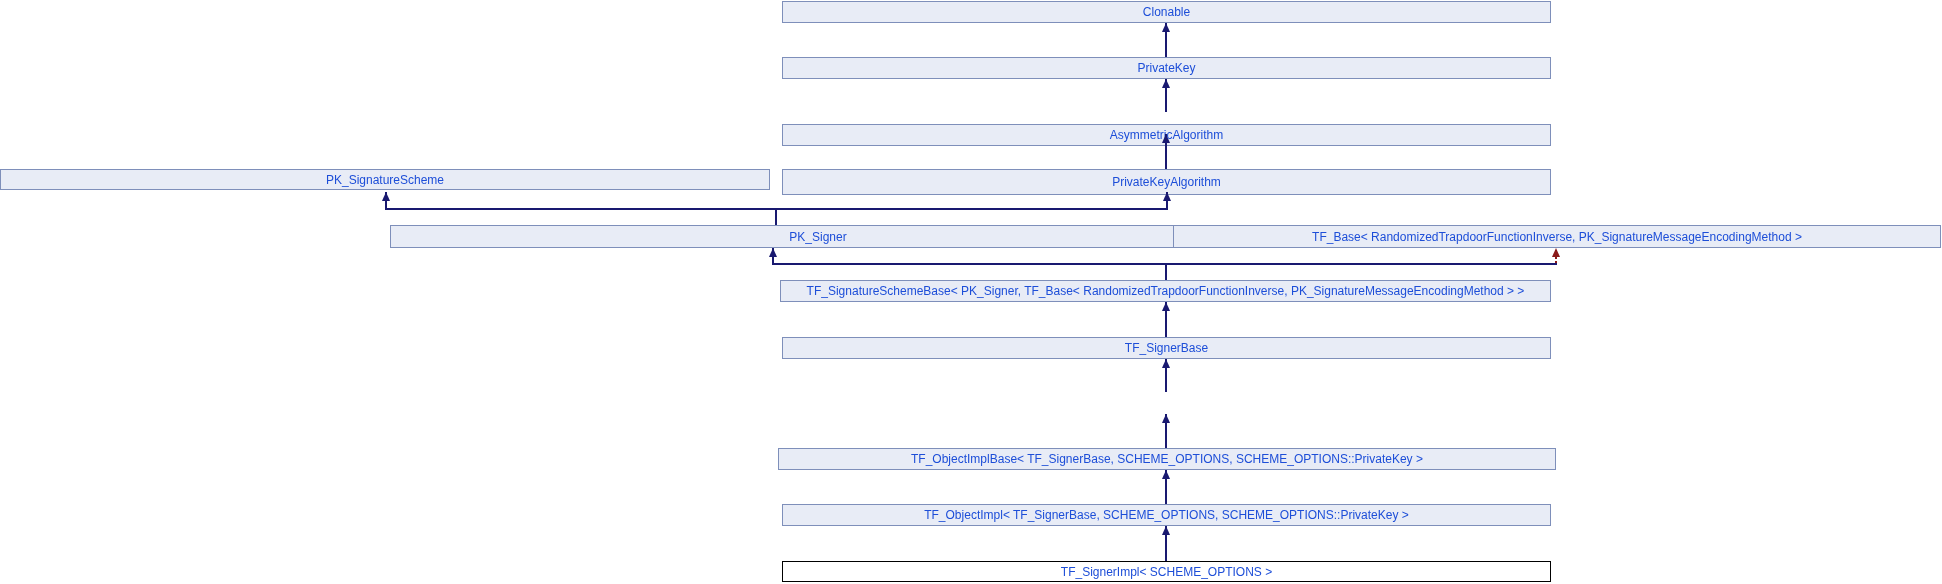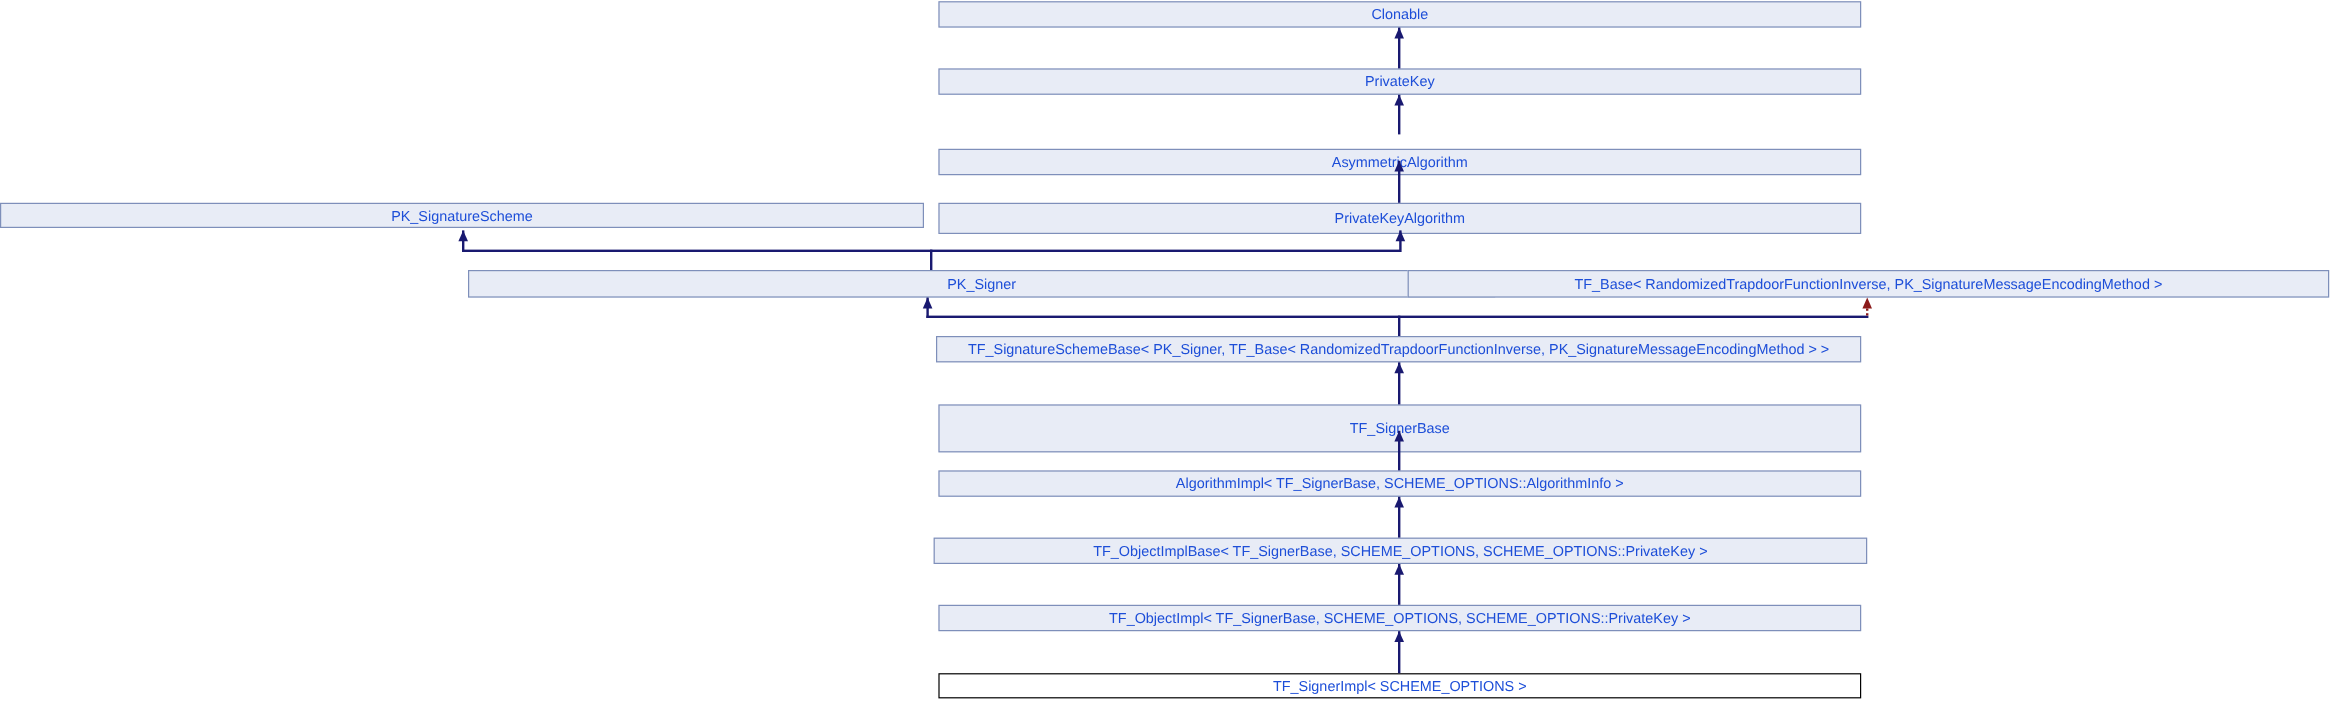--- a/index.html
+++ b/index.html
@@ -82,27 +82,24 @@
     <span>PK_Signer</span>
   </div>
   <div class="node" style="left:1173px;top:225px;width:768px;height:23px">
     <span>TF_Base&lt; RandomizedTrapdoorFunctionInverse, PK_SignatureMessageEncodingMethod &gt;</span>
   </div>
 
   <div class="node" style="left:780px;top:280px;width:771px;height:22px">
     <span>TF_SignatureSchemeBase&lt; PK_Signer, TF_Base&lt; RandomizedTrapdoorFunctionInverse, PK_SignatureMessageEncodingMethod &gt; &gt;</span>
   </div>
 
-  <div class="node" style="left:782px;top:337px;width:769px;height:40px">
+  <div class="node" style="left:782px;top:337px;width:769px;height:22px">
     <span>TF_SignerBase</span>
   </div>
 
-  <div class="node" style="left:782px;top:392px;width:769px;height:22px">
-    <span>AlgorithmImpl&lt; TF_SignerBase, SCHEME_OPTIONS::AlgorithmInfo &gt;</span>
-  </div>
 
   <div class="node" style="left:778px;top:448px;width:778px;height:22px">
     <span>TF_ObjectImplBase&lt; TF_SignerBase, SCHEME_OPTIONS, SCHEME_OPTIONS::PrivateKey &gt;</span>
   </div>
 
   <div class="node" style="left:782px;top:504px;width:769px;height:22px">
     <span>TF_ObjectImpl&lt; TF_SignerBase, SCHEME_OPTIONS, SCHEME_OPTIONS::PrivateKey &gt;</span>
   </div>
 
   <div class="node highlight" style="left:782px;top:561px;width:769px;height:21px">

